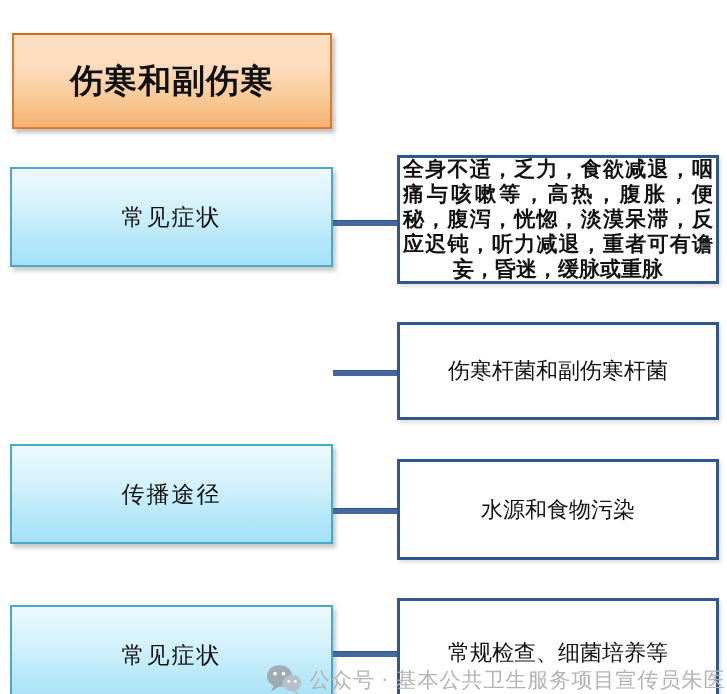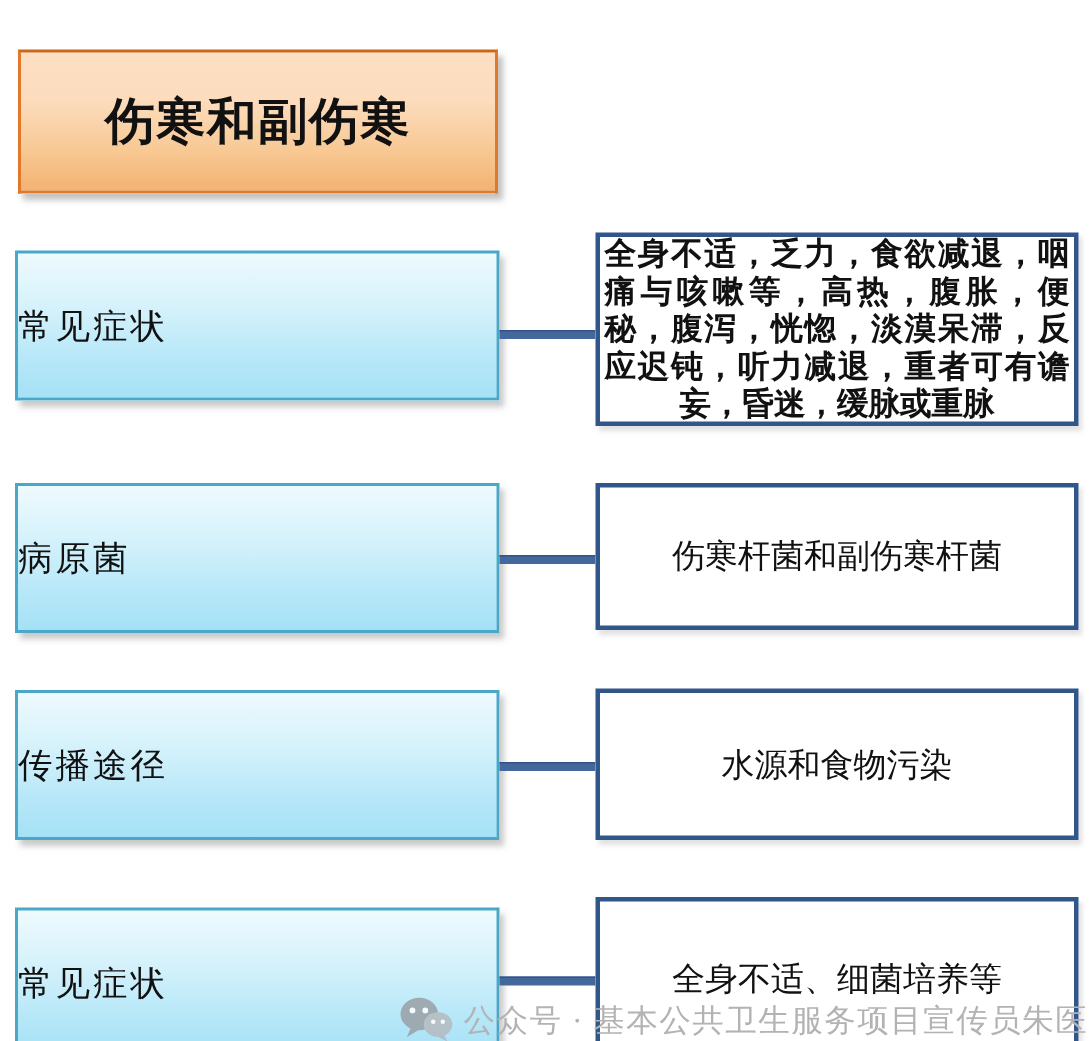--- a/index.html
+++ b/index.html
@@ -39,20 +39,21 @@
     position: absolute;
     left: 10px;
     width: 323px;
     height: 100px;
     box-sizing: border-box;
     border: 2px solid #49a7c8;
     background: linear-gradient(180deg, #eefafe 0%, #d3f1fb 40%, #b5e7f8 75%, #a5e1f6 100%);
     box-shadow: 3px 4px 4px rgba(120,120,120,0.4);
     display: flex;
     align-items: center;
+    justify-content: center;
   }
   .blue-box span {
     font-size: 23px;
     color: #111;
     letter-spacing: 2px;
   }
   .white-box {
     position: absolute;
     left: 397px;
     width: 322px;
@@ -112,42 +113,39 @@
   </div>
 
   <div class="blue-box" style="top:148px;">
     <span>常见症状</span>
   </div>
   <div class="connector" style="top:201px;"></div>
   <div class="white-box tall" style="top:136px; height:129px;font-weight:bold;">
     <div class="detail">全身不适，乏力，食欲减退，咽痛与咳嗽等，高热，腹胀，便秘，腹泻，恍惚，淡漠呆滞，反应迟钝，听力减退，重者可有谵妄，昏迷，缓脉或重脉</div>
   </div>
 
-  <div class="blue-box" style="top:303px;">
-    <span>病原菌</span>
-  </div>
   <div class="connector" style="top:351px;"></div>
   <div class="white-box" style="top:303px; height:98px;">
     <div class="detail">伤寒杆菌和副伤寒杆菌</div>
   </div>
 
-  <div class="blue-box" style="top:441px;">
+  <div class="blue-box" style="top:425px;">
     <span>传播途径</span>
   </div>
   <div class="connector" style="top:489px;"></div>
   <div class="white-box" style="top:440px; height:101px;">
     <div class="detail">水源和食物污染</div>
   </div>
 
   <div class="blue-box" style="top:586px;">
     <span>常见症状</span>
   </div>
   <div class="connector" style="top:632px;"></div>
   <div class="white-box" style="top:579px; height:109px;">
-    <div class="detail">全身不适、细菌培养等</div>
+    <div class="detail">常规检查、细菌培养等</div>
   </div>
 
   <div class="watermark">
     <svg class="wechat-icon" width="36" height="31" viewBox="0 0 36 31" xmlns="http://www.w3.org/2000/svg">
       <ellipse cx="13.5" cy="12" rx="12.5" ry="10.8" fill="#9aa0a6"></ellipse>
       <path d="M8 21 L5.2 27.5 L13.5 22.3 Z" fill="#9aa0a6"></path>
       <circle cx="9" cy="9.6" r="1.9" fill="#ffffff"></circle>
       <circle cx="17.5" cy="9.6" r="1.9" fill="#ffffff"></circle>
       <ellipse cx="26" cy="19" rx="9.5" ry="8.2" fill="#b6babf"></ellipse>
       <path d="M30 26 L32.5 30.5 L25.5 27 Z" fill="#b6babf"></path>

